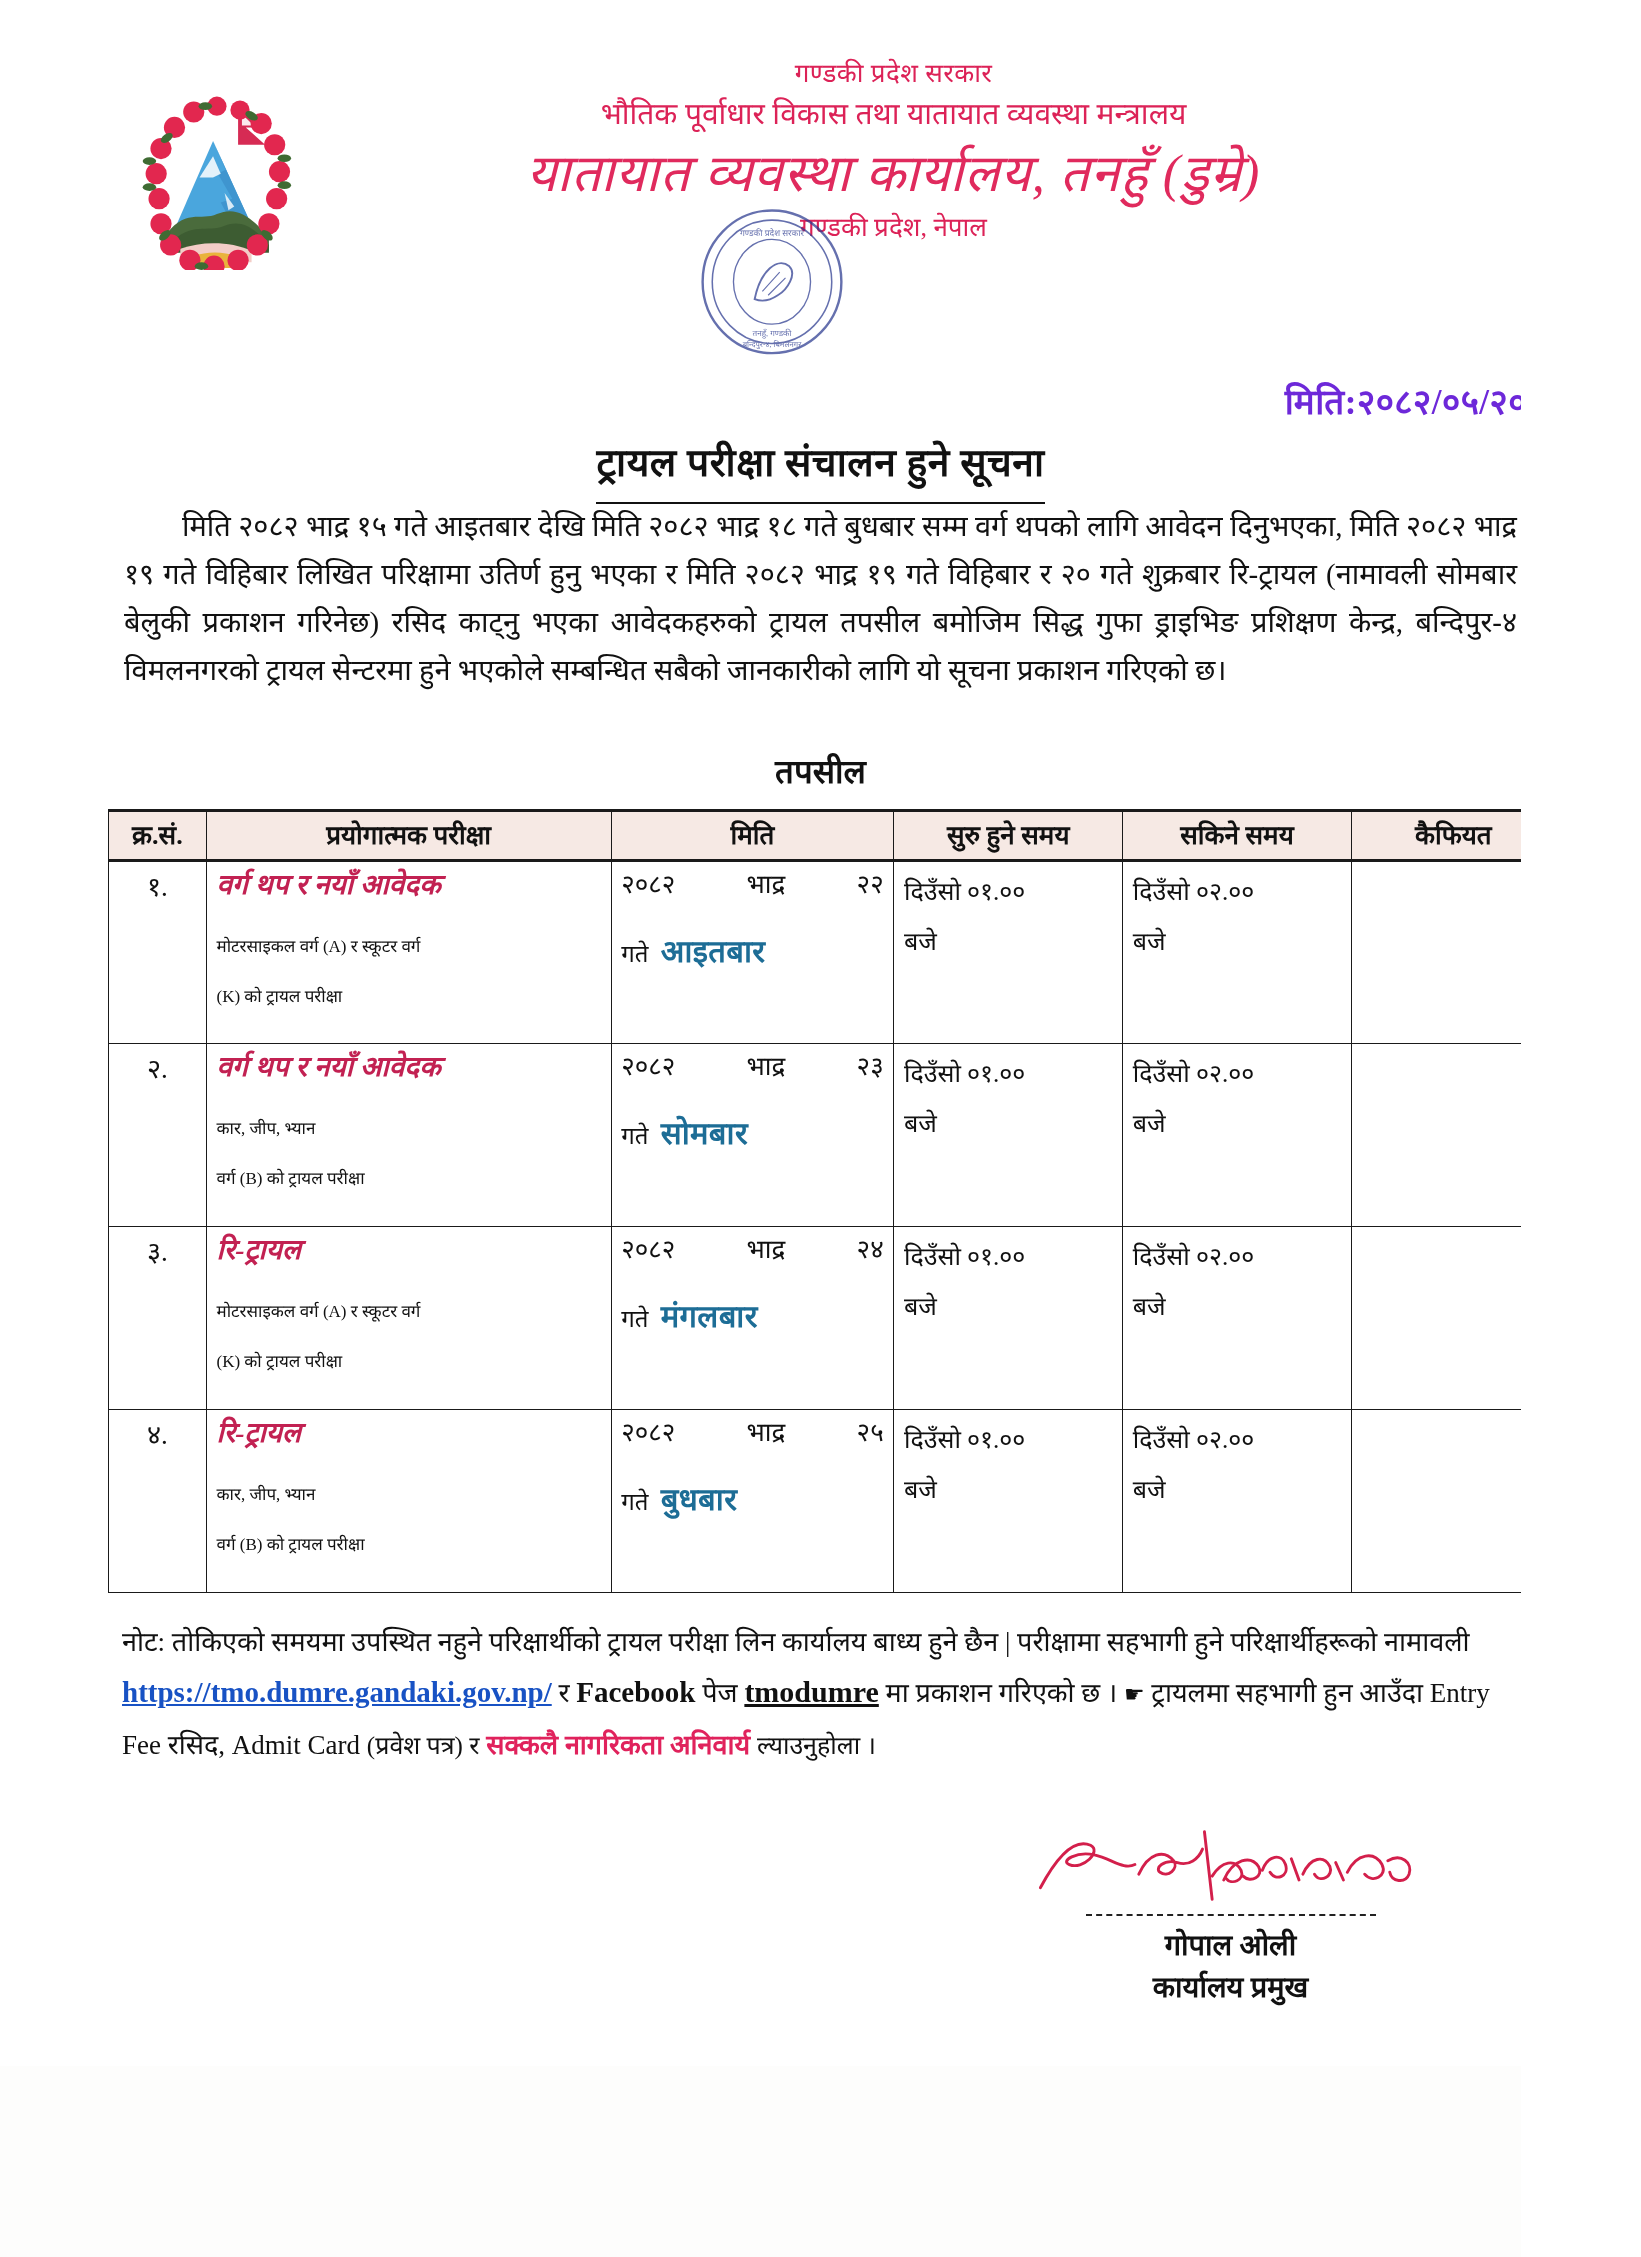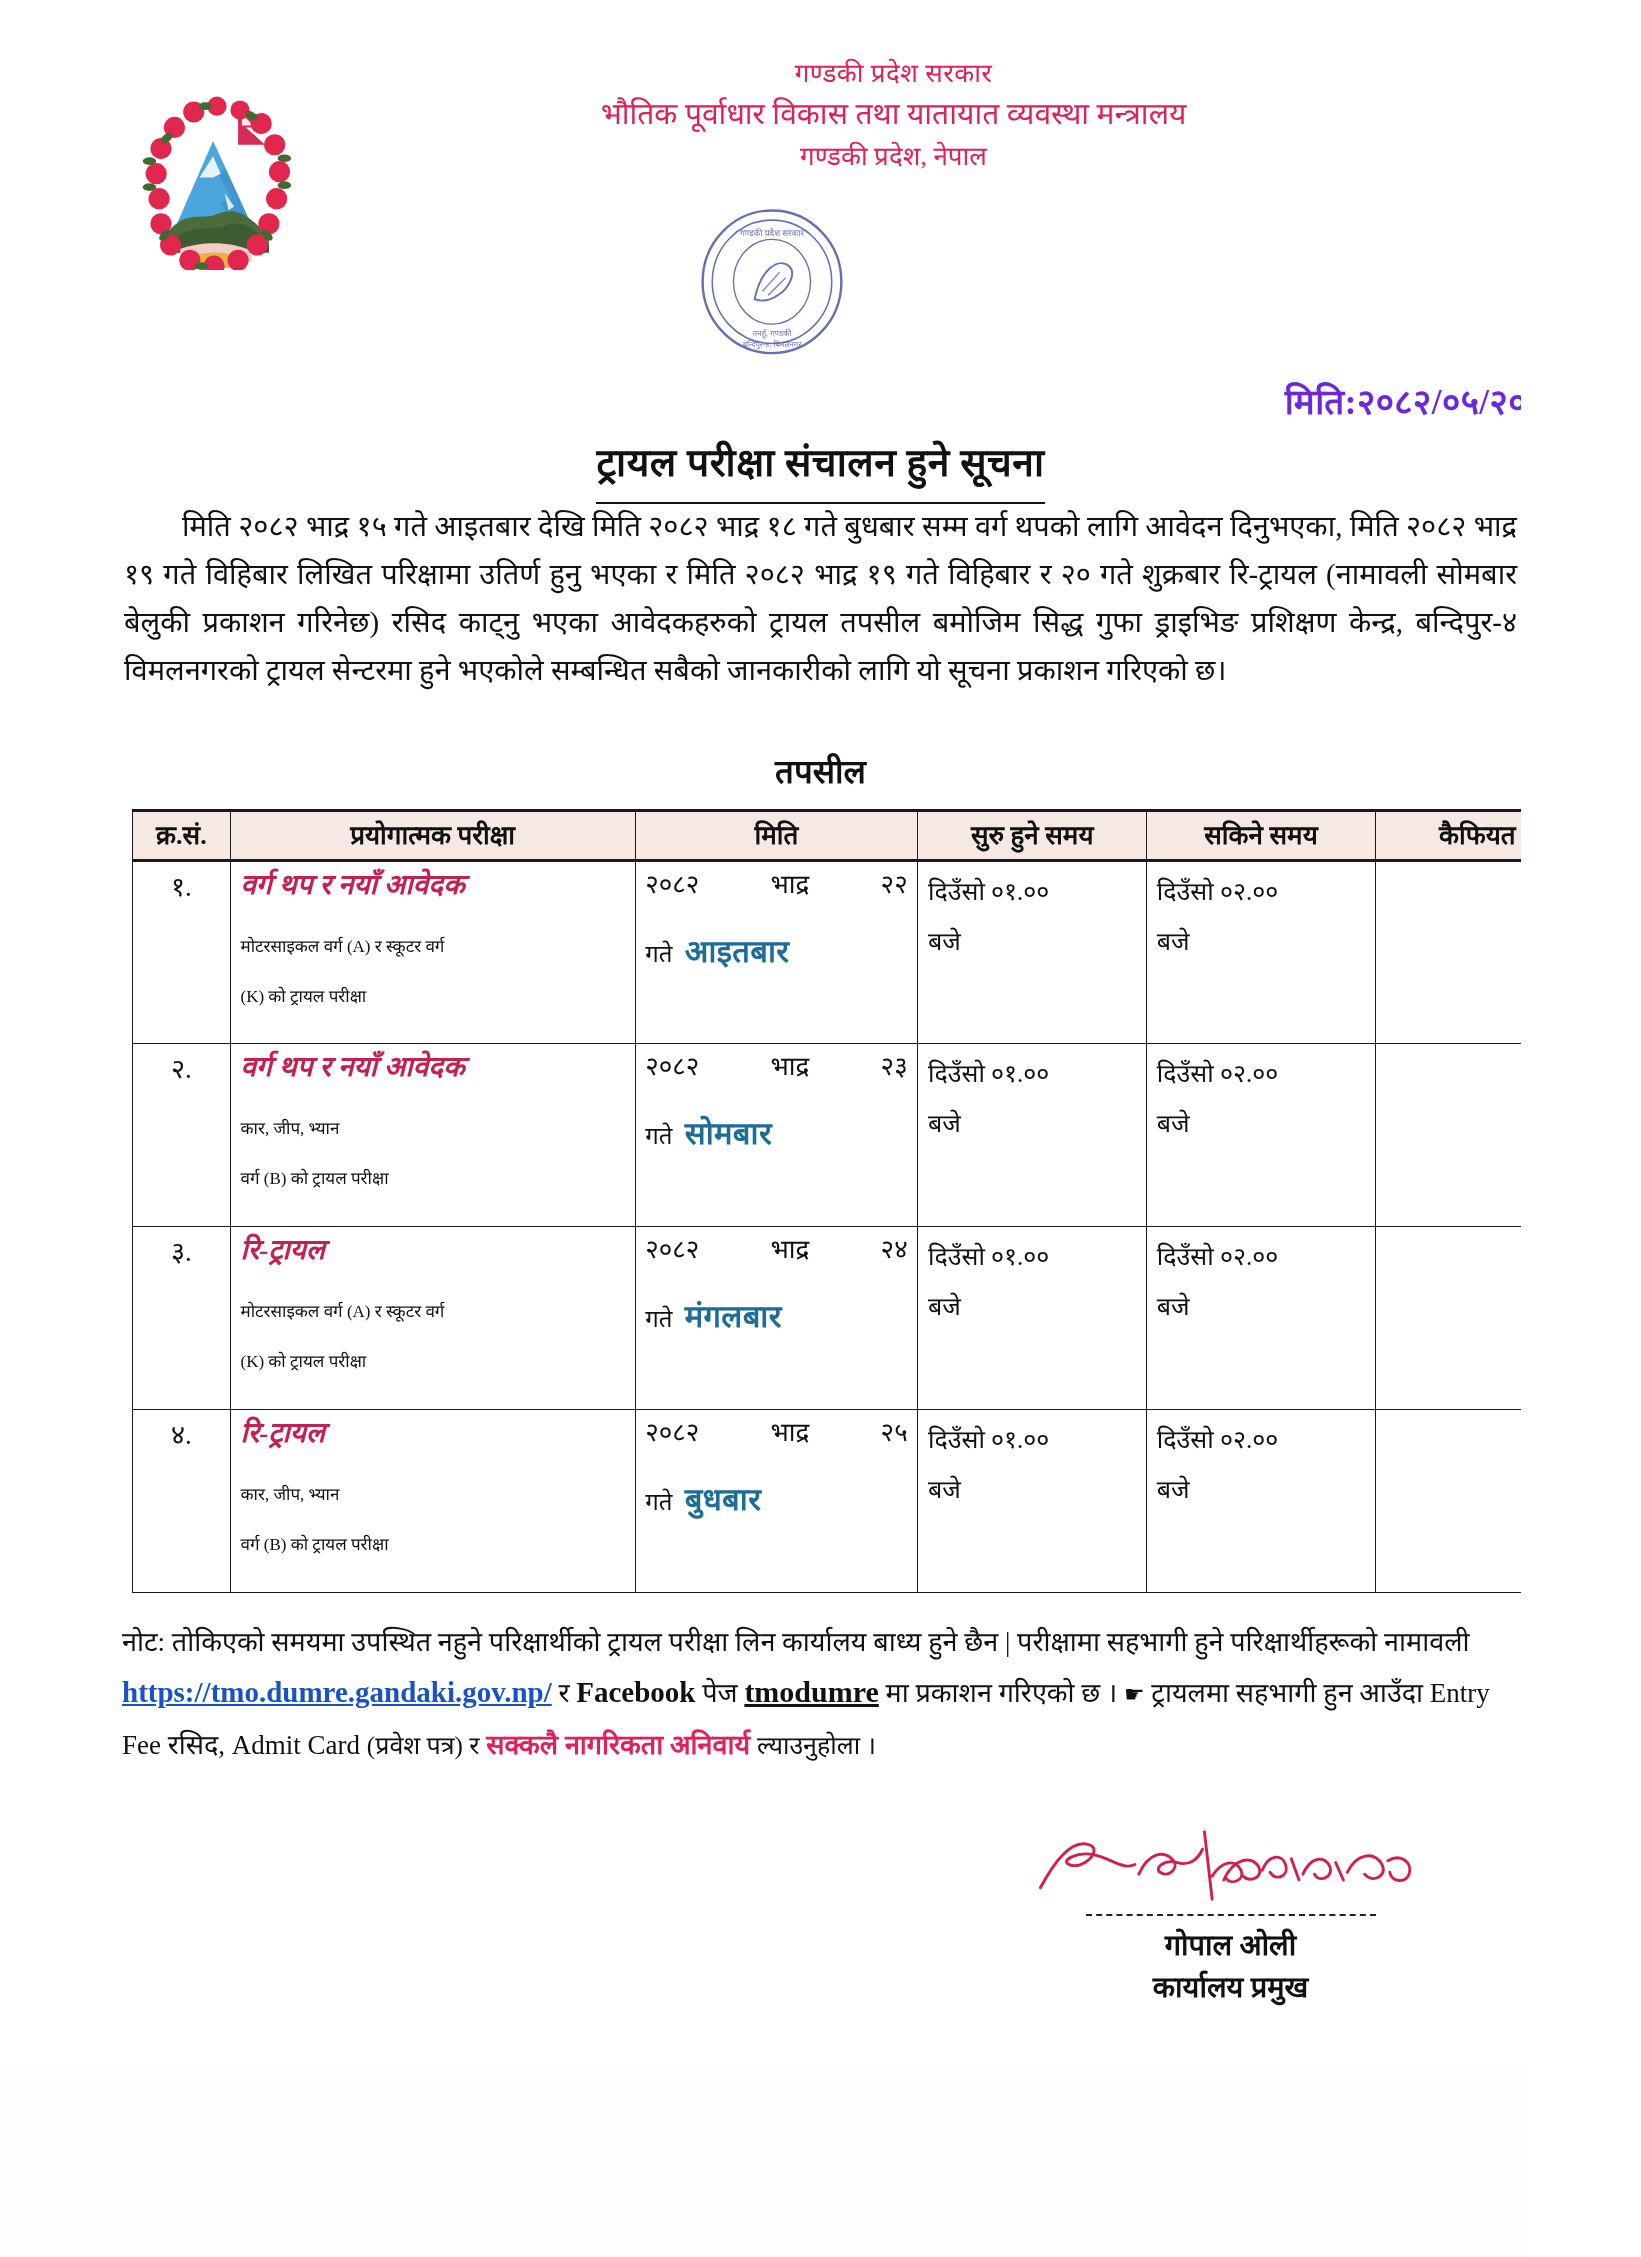--- a/index.html
+++ b/index.html
@@ -127,21 +127,21 @@
     left: 0; right: 0;
     top: 748px;
     text-align: center;
     font-size: 33px;
     font-weight: bold;
   }
 
   
   .tbl-wrap {
     position: absolute;
-    left: 132px;
+    left: 108px;
     top: 809px;
     width: 1394px;
   }
   table.tapsil-table {
     width: 100%;
     border-collapse: collapse;
     table-layout: fixed;
   }
   table.tapsil-table th,
   table.tapsil-table td {
@@ -324,20 +324,21 @@
             <ellipse cx="148" cy="156" rx="7" ry="4" transform="rotate(40 148 156)"></ellipse>
             <ellipse cx="80" cy="188" rx="7" ry="4"></ellipse>
             <ellipse cx="42" cy="156" rx="7" ry="4" transform="rotate(-40 42 156)"></ellipse>
           </g>
         </svg>
       </div>
 
       <div class="header-text">
         <div class="gov-line">गण्डकी प्रदेश सरकार</div>
         <div class="ministry-line">भौतिक पूर्वाधार विकास तथा यातायात व्यवस्था मन्त्रालय</div>
+        <div class="office-line">यातायात व्यवस्था कार्यालय, तनहुँ (डुम्रे)</div>
         <div class="province-line">गण्डकी प्रदेश, नेपाल</div>
       </div>
 
       <div class="stamp">
         <svg viewBox="0 0 220 180" width="212" height="174">
           <g transform="translate(110,96)">
             <ellipse rx="72" ry="74" fill="none" stroke="#2b3a8f" stroke-width="2.5"></ellipse>
             <ellipse rx="62" ry="64" fill="none" stroke="#2b3a8f" stroke-width="1.6"></ellipse>
             <ellipse rx="40" ry="44" fill="none" stroke="#2b3a8f" stroke-width="1.4"></ellipse>
             <path d="M-18 18 C-12 -12 6 -26 18 -16 C26 -8 16 8 6 14 C0 18 -8 22 -18 18 Z" fill="none" stroke="#2b3a8f" stroke-width="2"></path>

